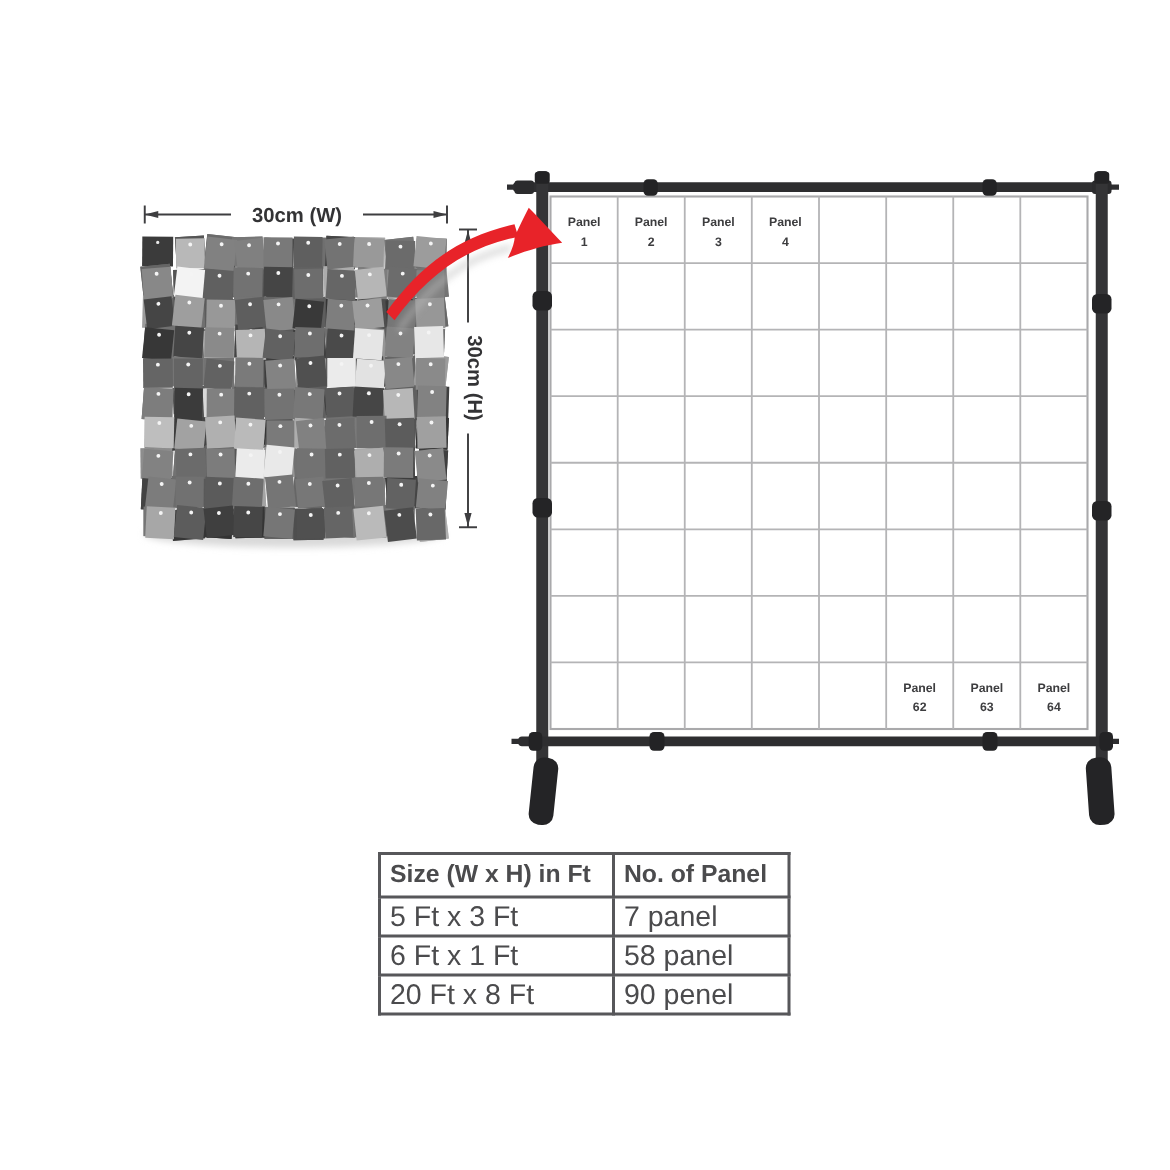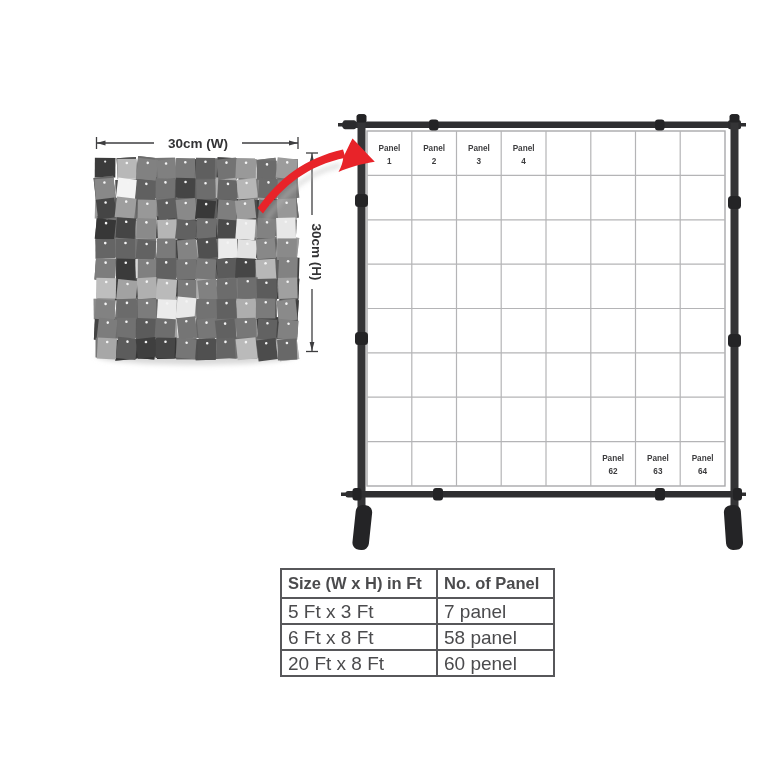--- a/index.html
+++ b/index.html
@@ -1,19 +1,19 @@
 <!DOCTYPE html>
 <html><head>
 <meta charset="utf-8">
 <style>
 html,body { margin:0; padding:0; background:#ffffff; width:780px; height:780px; overflow:hidden;
   font-family:"Liberation Sans", sans-serif; }
 #page { position:relative; width:780px; height:780px;padding-left:36px; }
 table.sz { position:absolute; left:252px; top:568px; border-collapse:collapse;
-  color:#4b4b4d;margin-left:28px; }
+  color:#4b4b4d; }
 table.sz td { border:2px solid #57575a; padding:0 0 0 6px; font-size:16px; line-height:1; }
 table.sz tr.hd td { font-weight:bold; height:27px; font-size:16.5px; }
 table.sz tr.dt td { height:24px; font-size:19px; }
 td.c1 { width:148px; }
 td.c2 { width:109px; }
 </style>
 </head>
 <body>
 <div id="page">
 <svg width="780" height="780" viewBox="0 0 780 780" xmlns="http://www.w3.org/2000/svg">
@@ -1332,22 +1332,22 @@
   <tbody>
         <tr class="hd">
           <td class="c1">Size (W x H) in Ft</td>
           <td class="c2">No. of Panel</td>
         </tr>
   <tr class="dt">
           <td>5 Ft x 3 Ft</td>
           <td>7 panel</td>
         </tr>
   <tr class="dt">
-          <td>6 Ft x 8 Ft</td>
+          <td>6 Ft x 1 Ft</td>
           <td>58 panel</td>
         </tr>
   <tr class="dt">
           <td>20 Ft x 8 Ft</td>
-          <td>60 penel</td>
+          <td>90 penel</td>
         </tr>
 </tbody>
     </table>
 </div>
 
 </body></html>

